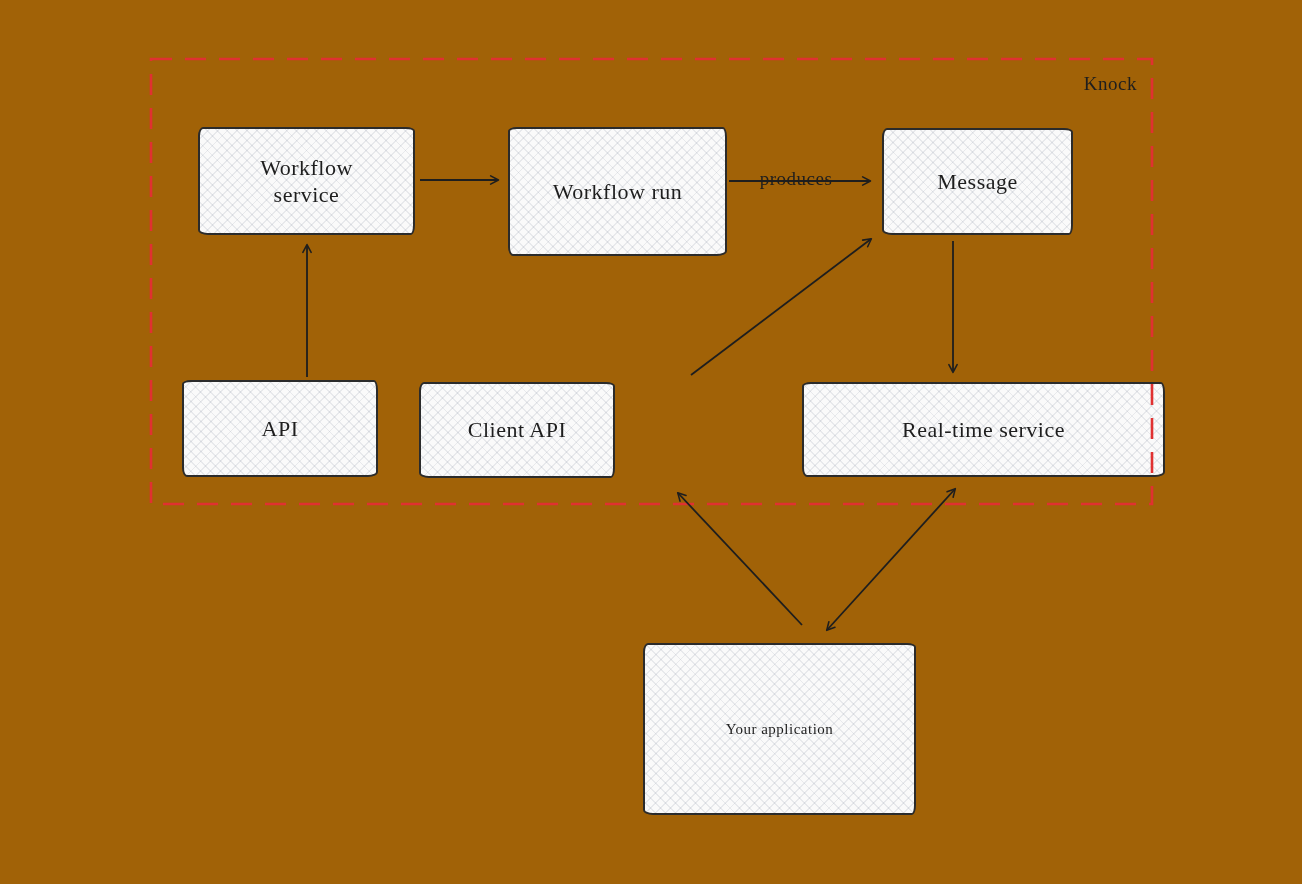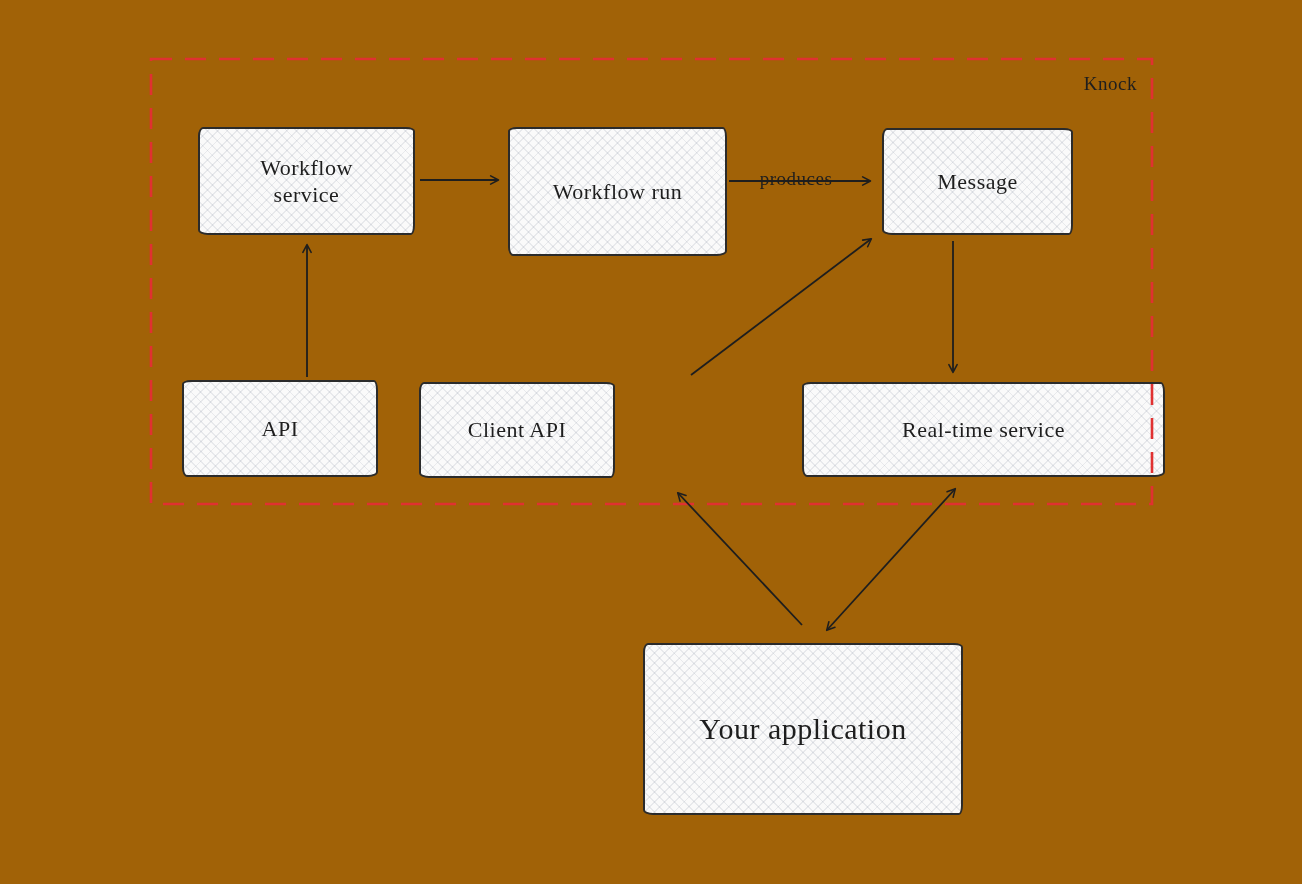--- a/index.html
+++ b/index.html
@@ -39,21 +39,21 @@
   .sketch-a { border-radius: 5px 9px 4px 10px / 9px 4px 10px 5px; }
   .sketch-b { border-radius: 9px 4px 10px 5px / 4px 10px 5px 9px; }
   .node .label { display: block; }
   .node .label.narrow { max-width: 150px; }
   #node-workflow-trigger { left: 198px; top: 127px; width: 217px; height: 108px; }
   #node-workflow-run    { left: 508px; top: 127px; width: 219px; height: 129px; }
   #node-message         { left: 882px; top: 128px; width: 191px; height: 107px; }
   #node-api             { left: 182px; top: 380px; width: 196px; height: 97px; }
   #node-client-api      { left: 419px; top: 382px; width: 196px; height: 96px; }
   #node-realtime        { left: 802px; top: 382px; width: 363px; height: 95px; }
-  #node-your-app        { left: 643px; top: 643px; width: 320px; height: 172px; font-size: 30px; }
+  #node-your-app        { left: 643px; top: 643px; width: 273px; height: 172px; font-size: 15px; }
   .floating-label {
     position: absolute;
     z-index: 4;
     font-size: 19px;
     letter-spacing: 0.5px;
     color: #1e1e1e;
     white-space: nowrap;
   }
   #label-knock    { left: 1077px; top: 73px; width: 60px; text-align: right; }
   #label-produces { left: 740px;  top: 132px; width: 112px; text-align: center; margin-top: 36px; }

